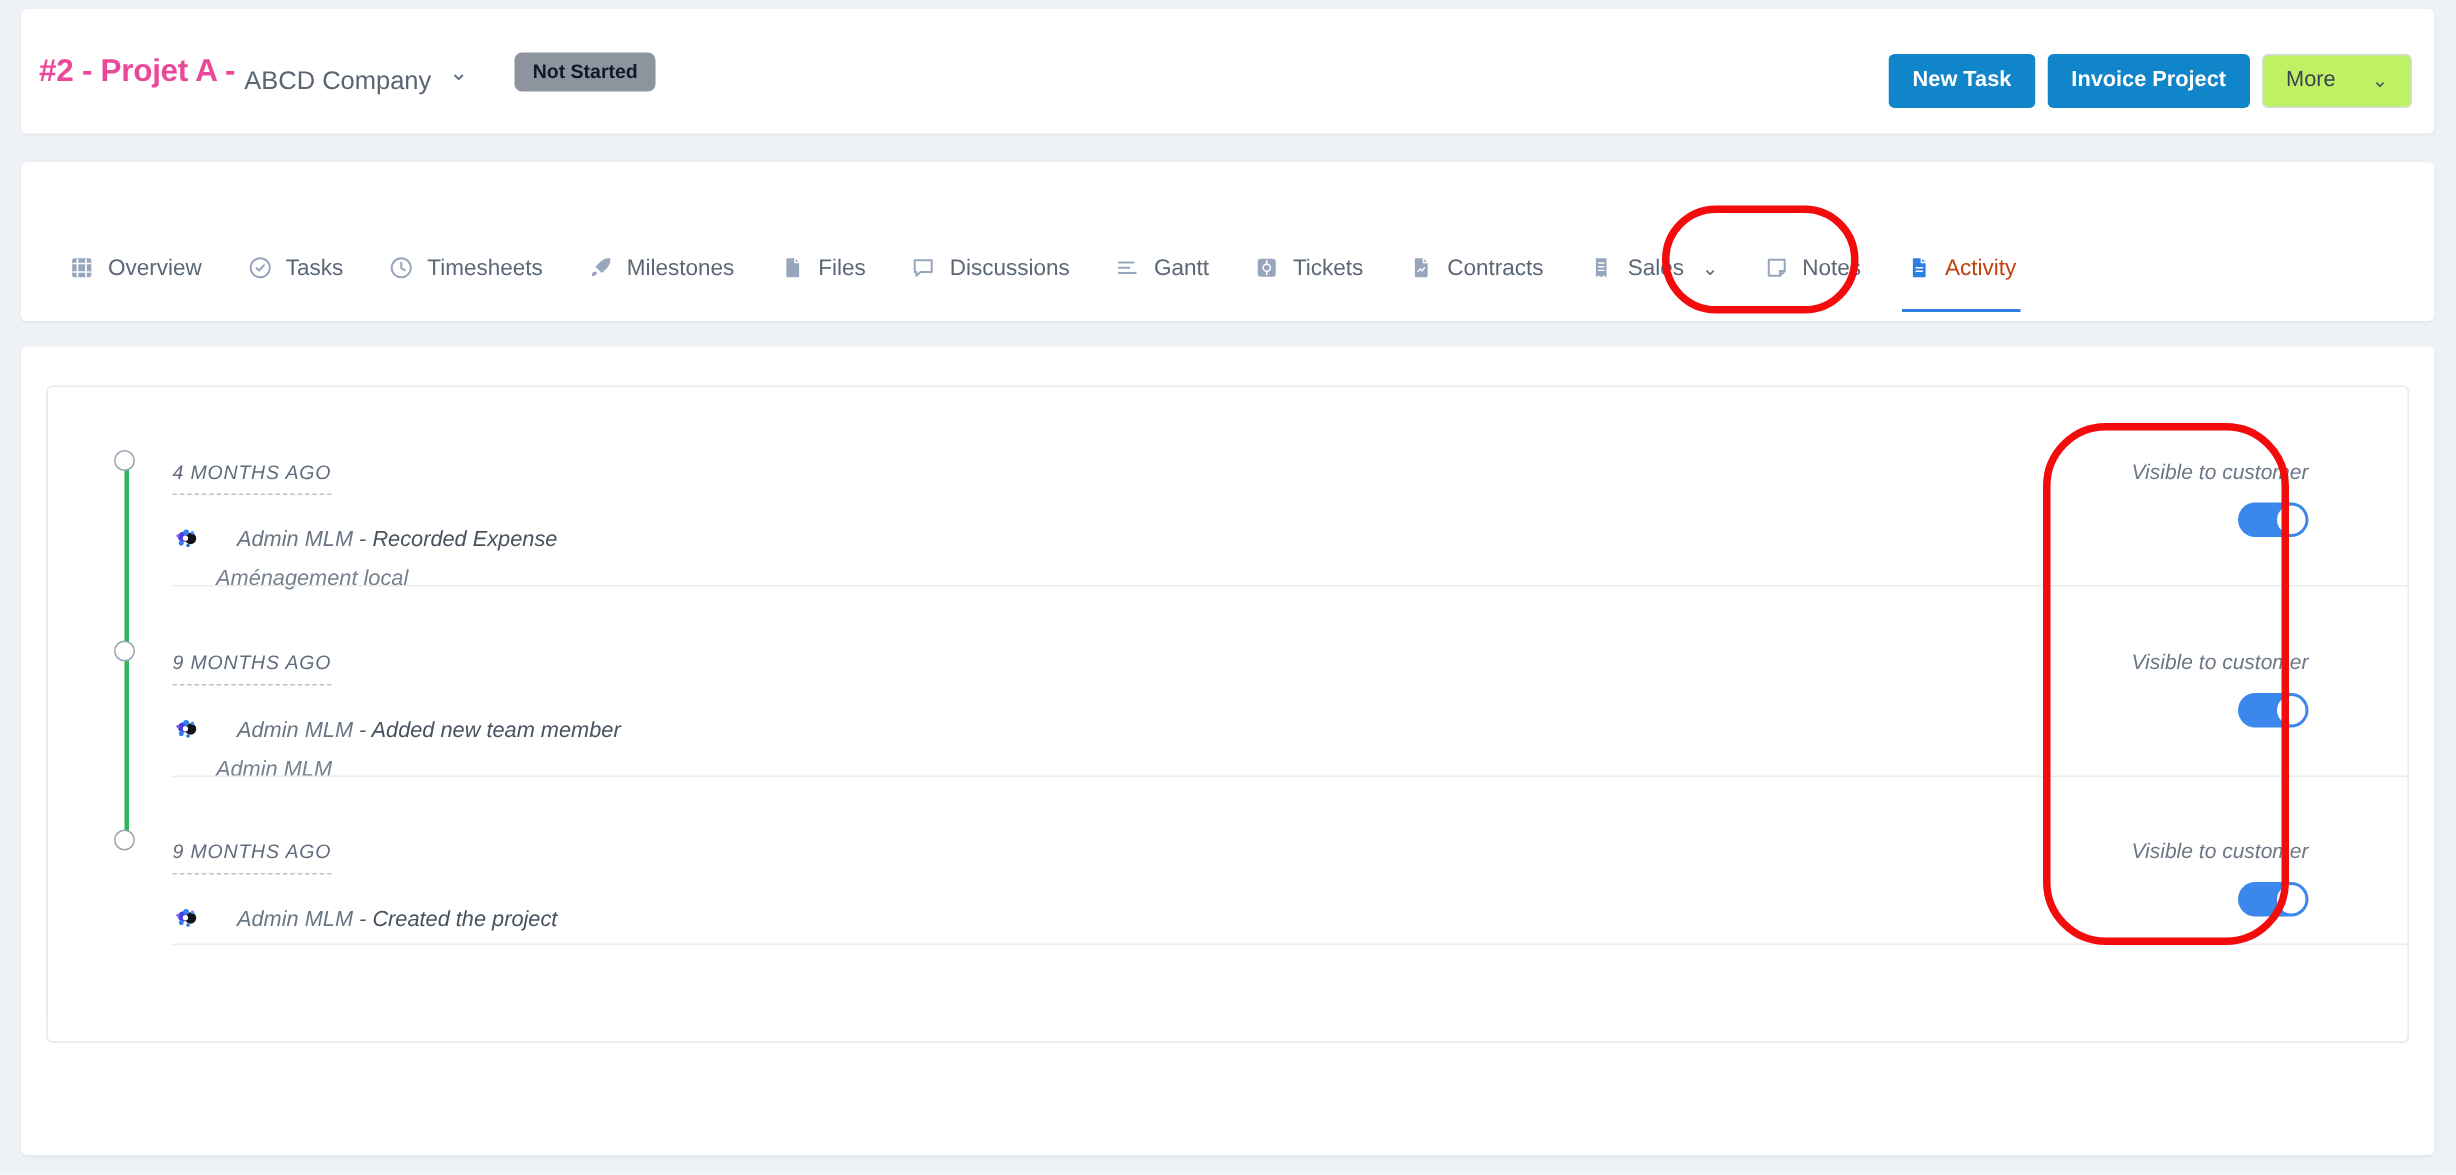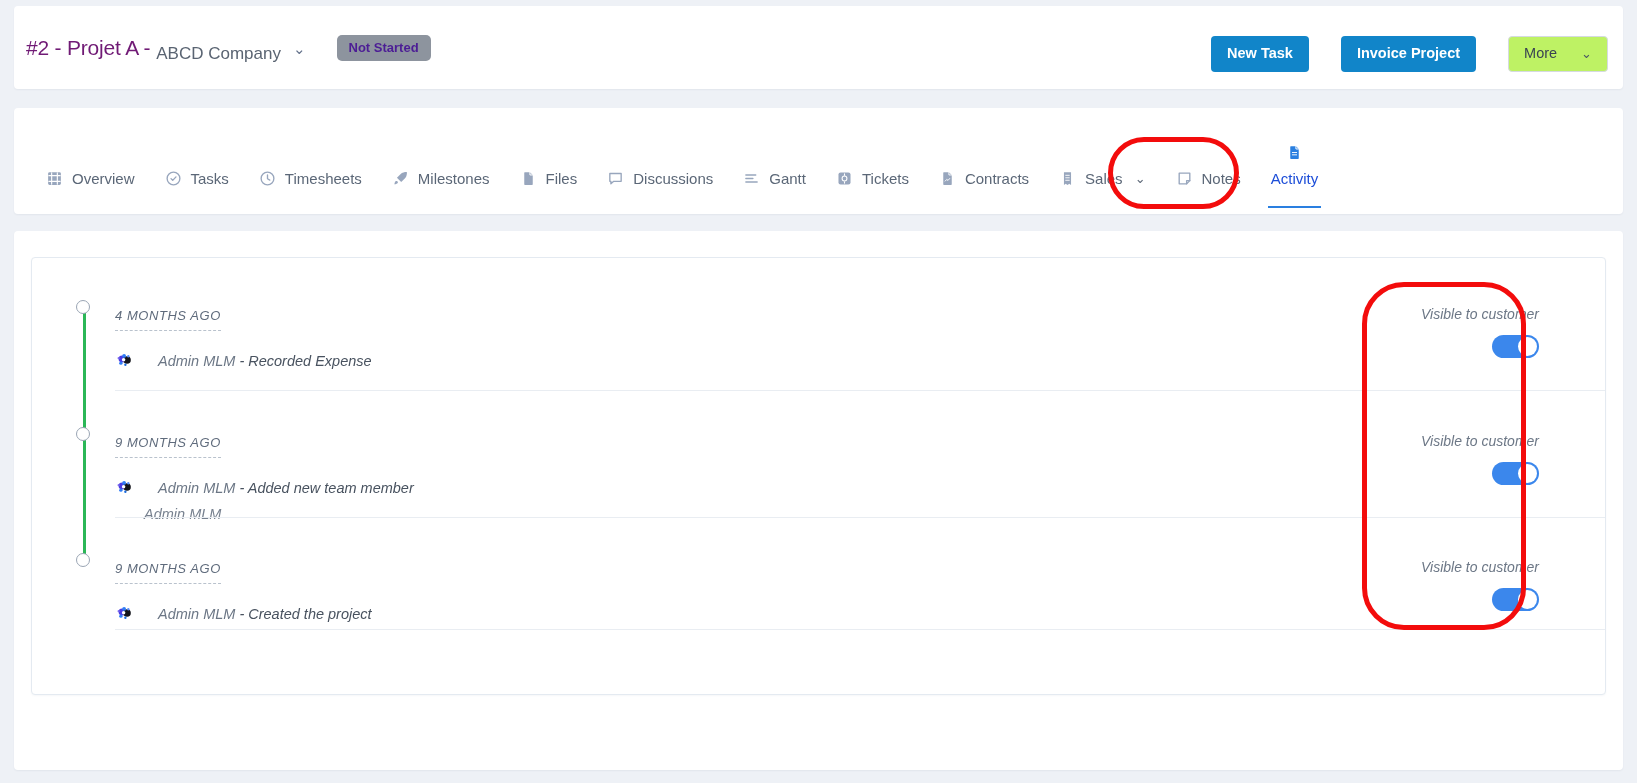--- a/index.html
+++ b/index.html
@@ -15,45 +15,45 @@
   .header-card {
     position: absolute; left: 14px; top: 6px; width: 1609px; height: 83px;
     background: #ffffff; border-radius: 4px;
     box-shadow: 0 1px 2px rgba(30,50,90,0.06);
   }
   .header-left {
     position: absolute; left: 12px; top: 26px;
     display: flex; align-items: center; gap: 0;
   }
   .proj-id {
-    font-size: 21px; font-weight: normal; color: #701a75; letter-spacing: -0.2px;
+    font-size: 21px; font-weight: bold; color: #ec4899; letter-spacing: -0.2px;
     white-space: nowrap;
   }
   .proj-company {
     font-size: 17px; color: #5a6472; margin-left: 6px; white-space: nowrap; margin-top: 12px;
   }
   .caret-down {
     display: inline-block; margin-left: 12px; color: #62708a;
     font-size: 15px; line-height: 1;
   }
   .status-pill {
     margin-left: 31px;
-    background: #8d949e; color: #4c1d95;
+    background: #8d949e; color: #0f172a;
     font-size: 13px; font-weight: bold;
     padding: 5px 12px 6px; border-radius: 5px;
     white-space: nowrap;
   }
   .header-right {
     position: absolute; right: 15px; top: 30px;
     display: flex; align-items: center; gap: 8px;
   }
   .btn {
     font-size: 14.5px; font-weight: bold; border-radius: 4px;
     padding: 9px 15px 10px; white-space: nowrap; line-height: 1;
-    border: 1px solid transparent; cursor: pointer; margin-left: 24px;
+    border: 1px solid transparent; cursor: pointer;
   }
   .btn-primary { background: #1185c9; color: #fff; }
   .btn-light {
     background: #bef264; color: #3a4352; border: 1px solid #d5dae1;
     font-weight: normal; display: flex; align-items: center; gap: 24px;
   }
   .btn-light .caret-down { margin-left: 0; font-size: 13px; color: #4a5566; }
 
   
   .tabs-card {
@@ -66,21 +66,21 @@
     display: flex; align-items: flex-end;
     border-radius: 8px;
   }
   .tab {
     display: flex; align-items: center; gap: 9px;
     font-size: 15px; color: #5b6777; white-space: nowrap;
     padding: 7px 0 8px; margin-right: 30px; cursor: pointer;
     position: relative;
   }
   .tab .ticon { display: flex; align-items: center; color: #98a6bd; flex: 0 0 auto; }
-  .tab.active { color: #1d4ed8; flex-direction: column; }
+  .tab.active { color: #c2410c; }
   .tab.active .ticon { color: #2a7fe0; }
   .tab.active .tab-underline {
     position: absolute; left: -3px; right: -3px; bottom: -13px; height: 2px;
     background: #2a7fe0;
   }
   .tab .caret-down { margin-left: 3px; font-size: 13px; color: #5b6777; }
 
   
   .content-card {
     position: absolute; left: 14px; top: 231px; width: 1609px; height: 539px;
@@ -304,21 +304,21 @@
                   <circle cx="9" cy="10" r="4.4" fill="#4c3ce0"></circle>
                   <circle cx="15.2" cy="11.4" r="4.8" fill="#12131a"></circle>
                   <circle cx="11.5" cy="6.2" r="2.4" fill="#2f7df5"></circle>
                   <circle cx="7.4" cy="15.4" r="2.1" fill="#2f7df5"></circle>
                   <circle cx="16.8" cy="6.6" r="1.5" fill="#5b8df7"></circle>
                   <circle cx="4.6" cy="9.1" r="1.4" fill="#7b6af0"></circle>
                   <circle cx="13.1" cy="17.3" r="1.5" fill="#1b6bdd"></circle>
                   <circle cx="10.9" cy="11.1" r="2.2" fill="#ffffff"></circle>
                 </svg></span>
               <span class="act-text"><span class="who">Admin MLM</span><span> - </span><span>Recorded Expense</span></span>
-            </div></div>
+            </div><div class="act-sub">Aménagement local</div></div>
           <div class="entry-divider" style="top: 132px;"></div>
           <div class="vis-block" style="top: 48px;">
             <div class="vis-label">Visible to customer</div>
             <div class="toggle">
               <div class="knob"></div>
             </div>
           </div>
           <div class="node" style="top: 169px;"></div>
           <div class="entry" style="top: 175px;"><span class="date-label">9 MONTHS AGO</span><div class="act-row">
               <span class="avatar"><svg width="19" height="19" viewBox="0 0 24 24">

